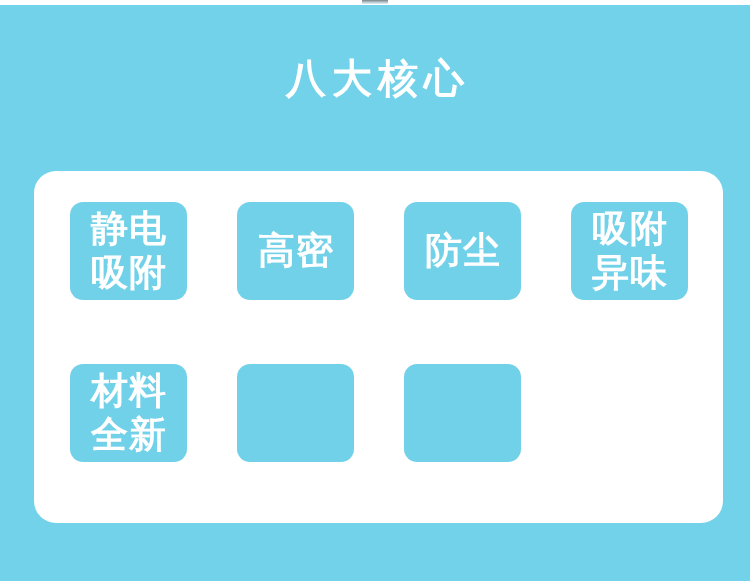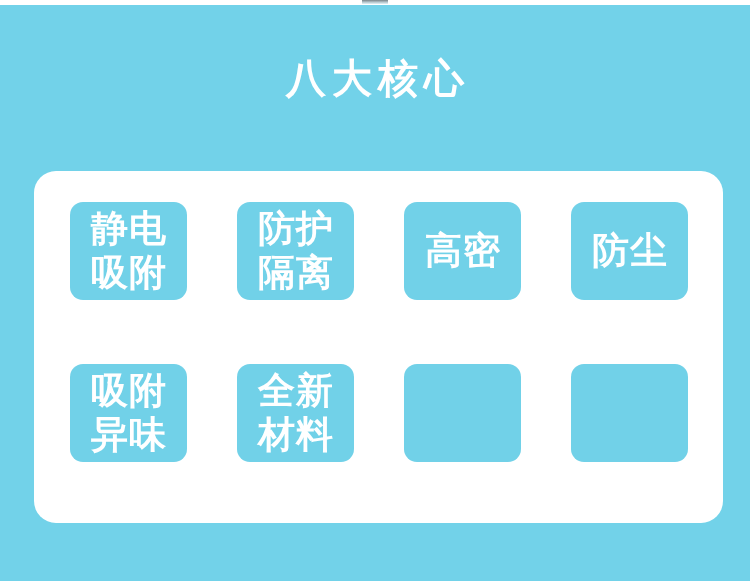--- a/index.html
+++ b/index.html
@@ -114,41 +114,37 @@
   <div class="headline">八大核心</div>
 
   <div class="card">
     <div class="grid">
 
       <div class="tile">
         <div class="tile-line">静电</div>
         <div class="tile-line">吸附</div>
       </div>
 
-      <div class="tile">
-        <div class="tile-line">防护</div>
-        <div class="tile-line">隔离</div>
-      </div>
 
       <div class="tile">
         <div class="tile-line">高密</div>
       </div>
 
       <div class="tile">
         <div class="tile-line">防尘</div>
       </div>
 
       <div class="tile">
         <div class="tile-line">吸附</div>
         <div class="tile-line">异味</div>
       </div>
 
       <div class="tile">
+        <div class="tile-line">材料</div>
         <div class="tile-line">全新</div>
-        <div class="tile-line">材料</div>
       </div>
 
       <div class="tile">
       </div>
 
       <div class="tile">
       </div>
 
     </div>
   </div>

